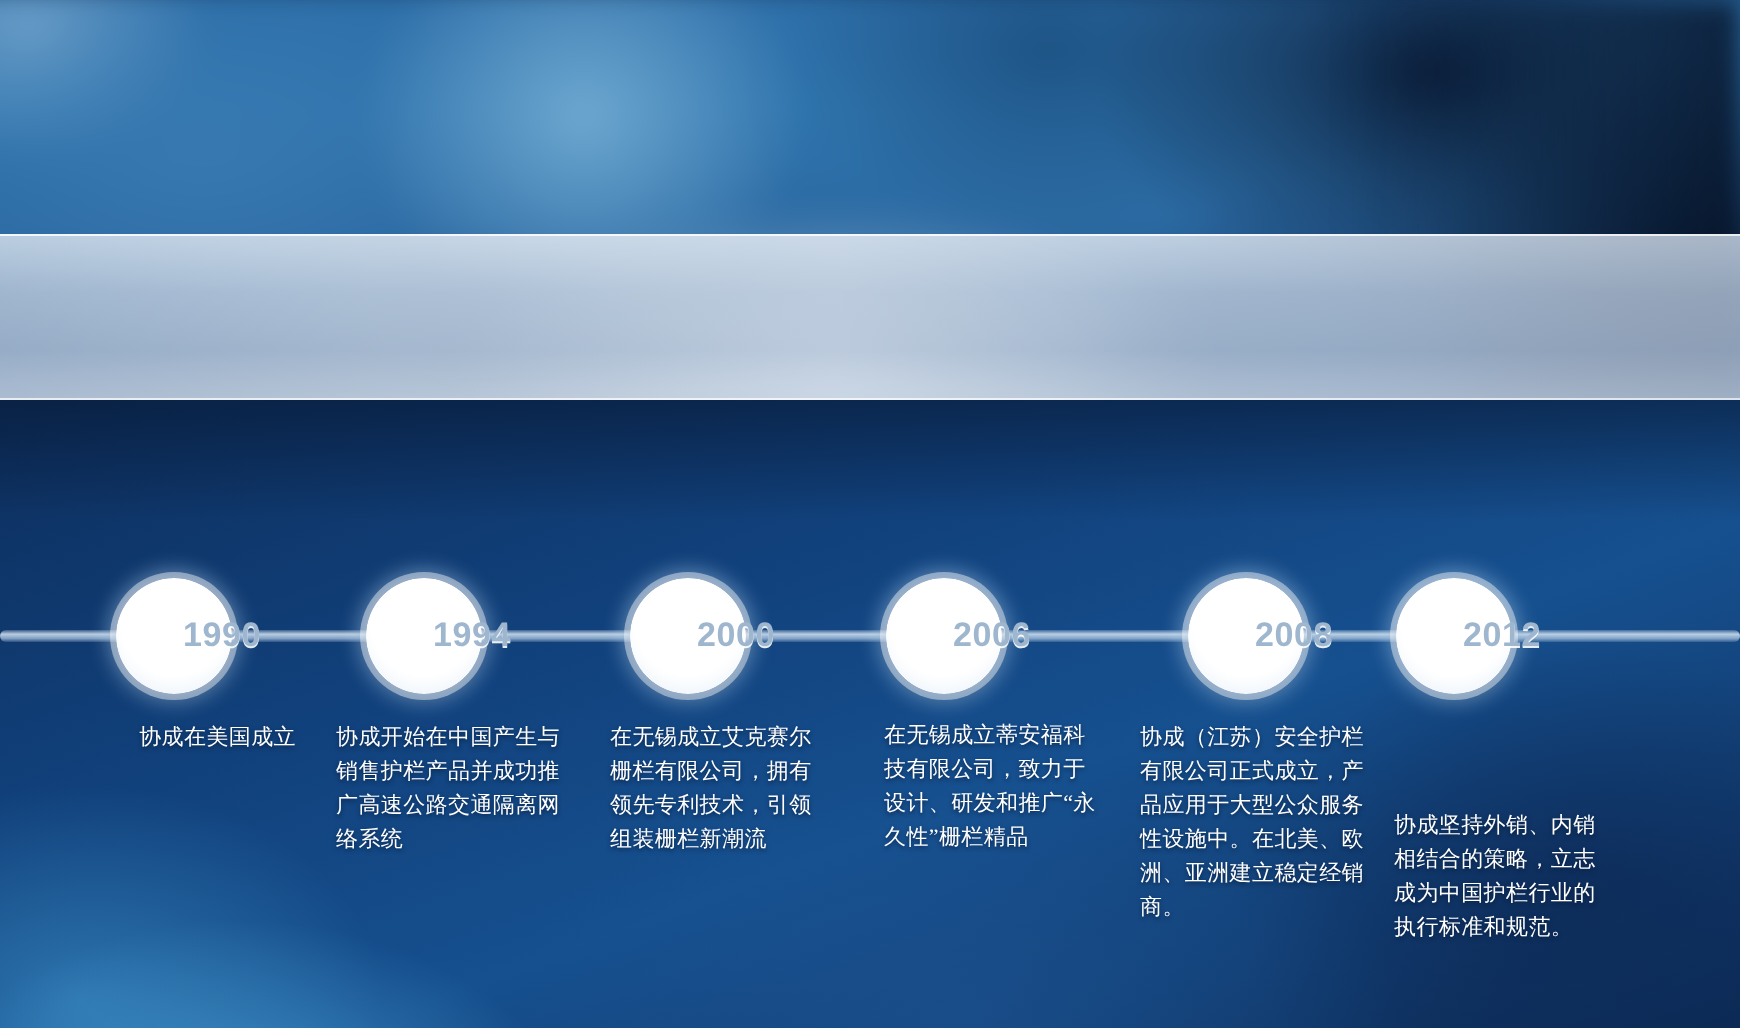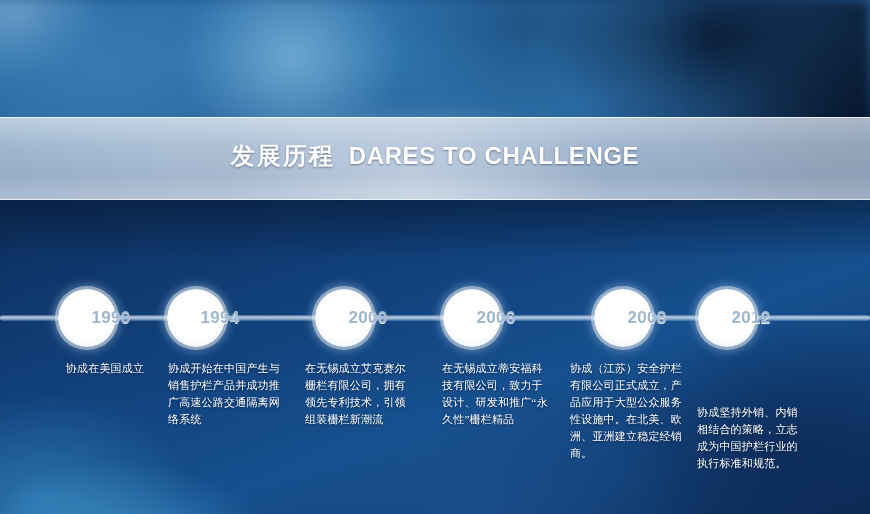--- a/index.html
+++ b/index.html
@@ -139,51 +139,48 @@
 
   <div class="photo"></div>
   <div class="photo-dark-right"></div>
 
   <div class="banner">
     <div class="banner-sheen"></div>
     <div class="banner-line-top"></div>
     <div class="banner-line-bot"></div>
   </div>
 
-  <div class="title">
-    <span class="cn">发展历程</span><span class="en">DARES TO CHALLENGE</span>
-  </div>
 
   <div class="panel"></div>
   <div class="panel-top-shade"></div>
 
   <div class="tl-line"></div>
 
   <div id="nodes">
       <div class="node" style="left: 87px;">
         <span>1990</span>
       </div>
-      <div class="node" style="left: 196px;">
+      <div class="node" style="left: 212px;">
         <span>1994</span>
       </div>
       <div class="node" style="left: 344px;">
         <span>2000</span>
       </div>
       <div class="node" style="left: 472px; text-align: right;">
         <span>2006</span>
       </div>
       <div class="node" style="left: 623px; text-align: right;">
         <span>2008</span>
       </div>
       <div class="node" style="left: 727px;">
         <span>2012</span>
       </div>
     </div>
   <div id="cols">
-      <div class="col center" style="left: 50px; width: 110px;">协成在美国成立</div>
+      <div class="col center" style="left: 38px; width: 110px; text-align: right;">协成在美国成立</div>
       <div class="col" style="left: 168px; width: 112px;">协成开始在中国产生与销售护栏产品并成功推广高速公路交通隔离网络系统</div>
       <div class="col" style="left: 305px; width: 108px;">在无锡成立艾克赛尔栅栏有限公司，拥有领先专利技术，引领组装栅栏新潮流</div>
       <div class="col" style="left: 442px; width: 110px; font-family: Liberation Serif, serif;">在无锡成立蒂安福科技有限公司，致力于设计、研发和推广“永久性”栅栏精品</div>
       <div class="col" style="left: 570px; width: 112px;">协成（江苏）安全护栏有限公司正式成立，产品应用于大型公众服务性设施中。在北美、欧洲、亚洲建立稳定经销商。</div>
       <div class="col" style="left: 697px; width: 110px; margin-top: 44px;">协成坚持外销、内销相结合的策略，立志成为中国护栏行业的执行标准和规范。</div>
     </div>
 
 </div>
 
 </body></html>

